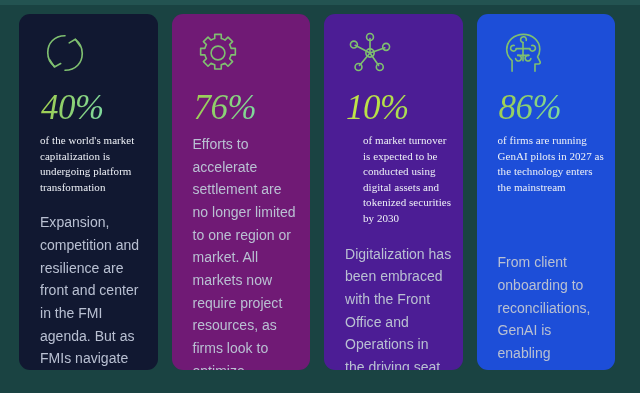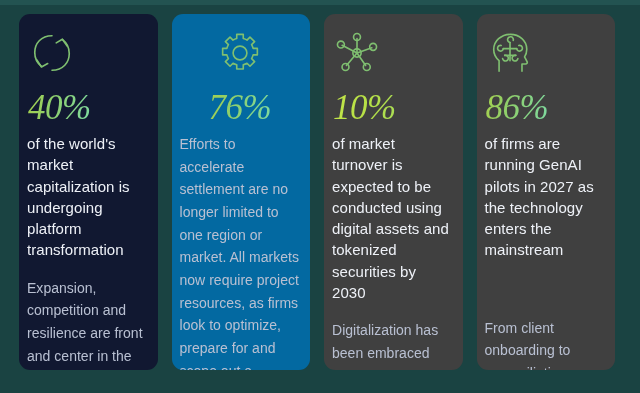--- a/index.html
+++ b/index.html
@@ -33,21 +33,21 @@
     width: 596px;
     height: 356px;
     display: flex;
     gap: 14px;
   }
 
   .card {
     width: 140px;
     background: #111831;
     border-radius: 11px;
-    padding: 16px 11px 14px 8px;
+    padding: 16px 11px 14px 21px;
     display: flex;
     flex-direction: column;
     align-items: flex-start;
     overflow: hidden;
   }
 
   .card-icon {
     width: 46px;
     height: 46px;
     margin-bottom: 14px;
@@ -73,26 +73,27 @@
 
   .stat.g-cool {
     background-image: linear-gradient(100deg, #a6d14e 0%, #8fcf6a 35%, #7ed9a0 100%);
   }
   .stat.g-bright {
     background-image: linear-gradient(100deg, #c3e549 0%, #b6e046 55%, #a9dd55 100%);
     text-shadow: none;
   }
 
   .headline {
-    font-size: 15px;
+    font-size: 11px;
     line-height: 1.42;
     color: #eef1f7;
     font-weight: 400;
     letter-spacing: 0.05px;
     margin-bottom: 16px;
+    font-family: Liberation Serif, serif;
   }
 
   .body-text {
     font-size: 14px;
     line-height: 1.62;
     color: #b9c0d2;
     letter-spacing: 0.02px;
   }
 </style>
 </head>
@@ -109,53 +110,53 @@
         <path d="M24 42 C35.5 42 42 34 42 24.5 C42 18 39 13 35 10" stroke="#7fbf70"></path>
         <path d="M8 31 L13 38.6 L19.5 35" stroke="#7fbf70"></path>
         <path d="M40 17 L34.8 9.6 L28.4 13.4" stroke="#7fbf70"></path>
       </svg>
     </span>
     <div class="stat g-cool">40%</div>
     <div class="headline" style="color: rgb(238, 241, 247);">of the world's market capitalization is undergoing platform transformation</div>
     <div class="body-text" style="color: rgb(185, 192, 210);">Expansion, competition and resilience are front and center in the FMI agenda. But as FMIs navigate the continued growth of retail and ETFs, lead on T+1 respond, prepare for 24/7 operations and drive digital assets, how can they continue to deliver for their participants  without compromising platform stability and asset safety during periods of critical transition?</div>
   </div>
 
-  <div class="card" style="background: #0369a1; align-items: center;">
+  <div class="card" style="background: #701a75;">
     <span class="card-icon">
       <svg viewBox="0 0 48 48" fill="none" stroke="#7fbf70" stroke-width="1.7" stroke-linecap="round" stroke-linejoin="round">
         <circle cx="24" cy="24" r="7.2" stroke="#7fbf70"></circle>
         <path d="M20.6 4.5 h6.8 v4.4 a15.6 15.6 0 0 1 3.9 1.6 l3.1-3.1 4.8 4.8 -3.1 3.1 a15.6 15.6 0 0 1 1.6 3.9 h4.4 v6.8 h-4.4 a15.6 15.6 0 0 1 -1.6 3.9 l3.1 3.1 -4.8 4.8 -3.1-3.1 a15.6 15.6 0 0 1 -3.9 1.6 v4.4 h-6.8 v-4.4 a15.6 15.6 0 0 1 -3.9 -1.6 l-3.1 3.1 -4.8-4.8 3.1-3.1 a15.6 15.6 0 0 1 -1.6 -3.9 h-4.4 v-6.8 h4.4 a15.6 15.6 0 0 1 1.6 -3.9 l-3.1-3.1 4.8-4.8 3.1 3.1 a15.6 15.6 0 0 1 3.9 -1.6 z" stroke="#7fbf70"></path>
       </svg>
     </span>
     <div class="stat g-cool">76%</div>
     <div class="body-text" style="color: rgb(185, 192, 210);">Efforts to accelerate settlement are no longer limited to one region or market. All markets now require project resources, as firms look to optimize, prepare for and scope out a multitude of T+1 transitions across the globe, starting with Europe in 2027.</div>
   </div>
 
-  <div class="card" style="background: #404040;">
+  <div class="card" style="background: #4c1d95;">
     <span class="card-icon">
       <svg viewBox="0 0 48 48" fill="none" stroke="#7fbf70" stroke-width="1.7" stroke-linecap="round" stroke-linejoin="round">
         <line x1="24" y1="24" x2="24" y2="9" stroke="#7fbf70"></line>
         <line x1="24" y1="24" x2="8.5" y2="16" stroke="#7fbf70"></line>
         <line x1="24" y1="24" x2="39.5" y2="18.5" stroke="#7fbf70"></line>
         <line x1="24" y1="24" x2="13" y2="37" stroke="#7fbf70"></line>
         <line x1="24" y1="24" x2="33" y2="37" stroke="#7fbf70"></line>
         <circle cx="24" cy="24" r="4.3" stroke="#7fbf70"></circle>
         <circle cx="24" cy="7.3" r="3.6" stroke="#7fbf70"></circle>
         <circle cx="7.2" cy="15.2" r="3.6" stroke="#7fbf70"></circle>
         <circle cx="40.8" cy="17.6" r="3.6" stroke="#7fbf70"></circle>
         <circle cx="12" cy="38.6" r="3.6" stroke="#7fbf70"></circle>
         <circle cx="34.2" cy="38.6" r="3.6" stroke="#7fbf70"></circle>
       </svg>
     </span>
     <div class="stat g-bright">10%</div>
-    <div class="headline" style="color: rgb(238, 241, 247);">of market turnover is expected to be conducted using digital assets and tokenized securities by 2030</div>
+    <div class="headline" style="color: rgb(238, 241, 247); margin-left: 18px;">of market turnover is expected to be conducted using digital assets and tokenized securities by 2030</div>
     <div class="body-text" style="color: rgb(185, 192, 210);">Digitalization has been embraced with the Front Office and Operations in the driving seat as firms look to transform both balance sheets and operating budgets by tokenizing collateral, tokenizing funds and digitizing the private markets. Rather than seeing their roles disrupted, the world's FMIs look set to underpin this volume growth.</div>
   </div>
 
-  <div class="card" style="background: #404040;">
+  <div class="card" style="background: #1d4ed8;">
     <span class="card-icon">
       <svg viewBox="0 0 48 48" fill="none" stroke="#7fbf70" stroke-width="1.7" stroke-linecap="round" stroke-linejoin="round">
         <path d="M36.5 43 v-7.5 h3.8 c1.3 0 2.1-1.3 1.5-2.4 l-2.6-5 C40.9 25.4 41.5 22.7 41.5 20 C41.5 11.2 33.8 4.5 24.4 4.5 C14.8 4.5 7 11.4 7 20.4 C7 25.2 9.2 29.1 12.6 32 v11" stroke="#7fbf70"></path>
         <line x1="24" y1="13" x2="24" y2="32" stroke="#7fbf70"></line>
         <line x1="24" y1="19.5" x2="17" y2="19.5" stroke="#7fbf70"></line>
         <line x1="24" y1="19.5" x2="31" y2="19.5" stroke="#7fbf70"></line>
         <line x1="24" y1="26.5" x2="18.5" y2="26.5" stroke="#7fbf70"></line>
         <line x1="24" y1="26.5" x2="30" y2="26.5" stroke="#7fbf70"></line>
         <path d="M24 13 a3 3 0 1 1 3.4 -2.2" stroke="#7fbf70"></path>
         <path d="M17 19.5 a3 3 0 1 1 -2.2 -3.4" stroke="#7fbf70"></path>

